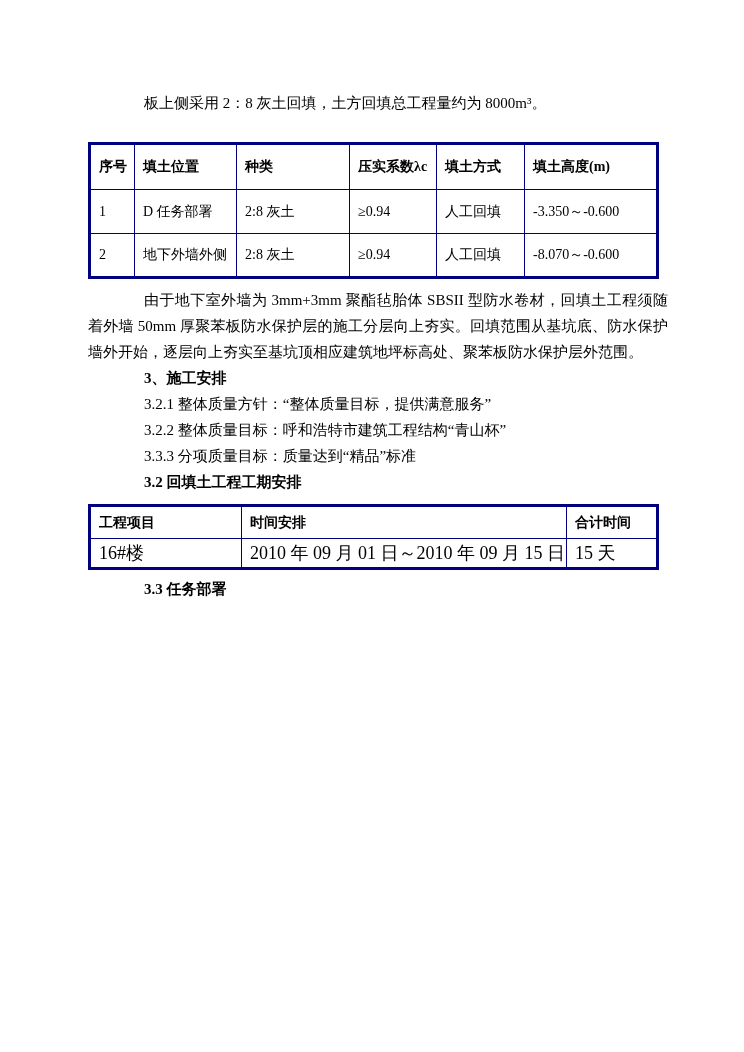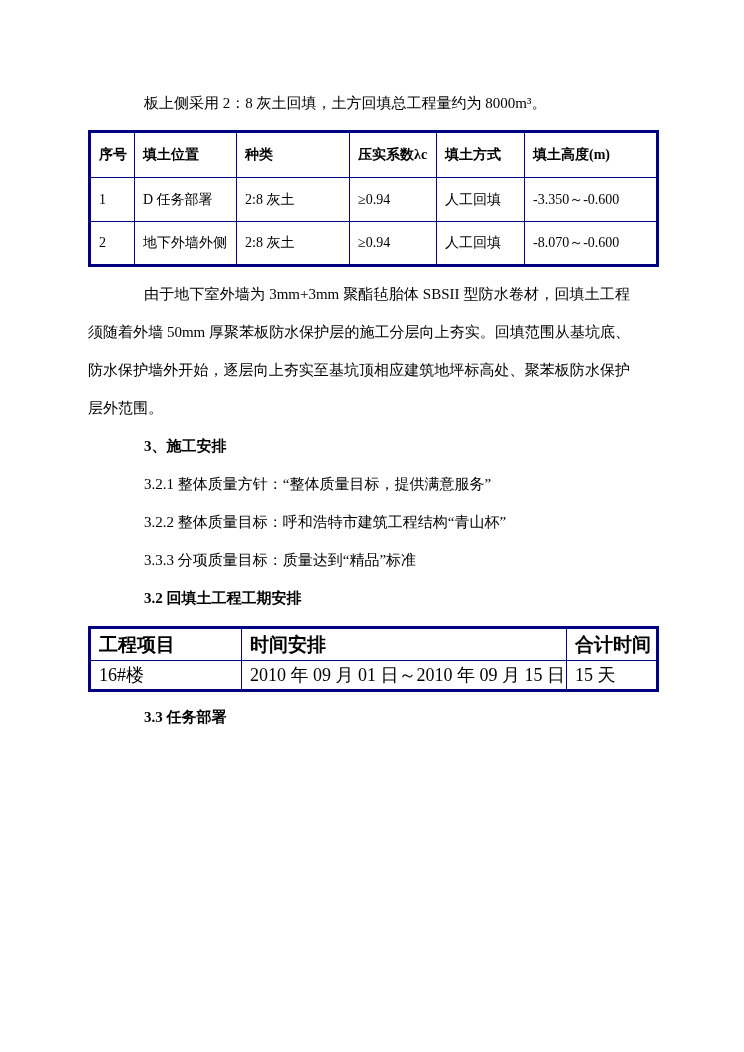--- a/index.html
+++ b/index.html
@@ -7,25 +7,25 @@
   body {
     width: 744px;
     height: 1052px;
     font-family: "Liberation Serif", "DejaVu Serif", serif;
     color: #000;
     overflow: hidden;
   }
   .page {
     width: 744px;
     height: 772px;
-    padding: 88px 114px 0 88px;
+    padding: 88px 76px 0 88px;
   }
   .text {
     font-size: 15px;
-    line-height: 38px;
+    line-height: 26px;
     text-align: justify;
   }
   .indent { text-indent: 56px; }
   .block-indent { margin-left: 56px; }
   .bold { font-weight: bold; }
 
   table {
     border-collapse: collapse;
     width: 568px;
     table-layout: fixed;
@@ -35,26 +35,26 @@
     border: 1px solid #000080;
     text-align: left;
     padding: 2px 8px;
     font-weight: normal;
     vertical-align: middle;
     overflow: hidden;
     white-space: nowrap;
   }
   .tbl th { font-weight: bold; }
 
-  .tbl1 { margin-top: 12px; margin-bottom: 8px; }
+  .tbl1 { margin-top: 24px; margin-bottom: 8px; }
   .tbl1 th { height: 46px; font-size: 14px; }
   .tbl1 td { height: 44px; font-size: 14px; }
 
   .tbl2 { margin-top: 9px; margin-bottom: 6px; }
-  .tbl2 th { height: 33px; font-size: 19px; }
+  .tbl2 th { height: 33px; font-size: 14px; }
   .tbl2 td { height: 30px; font-size: 18px; }
 
   .intro { line-height: 30px; }
 </style>
 </head>
 <body>
 
 <div class="page">
 
   <p class="text indent intro">板上侧采用 2：8 灰土回填，土方回填总工程量约为 8000m³。</p>

